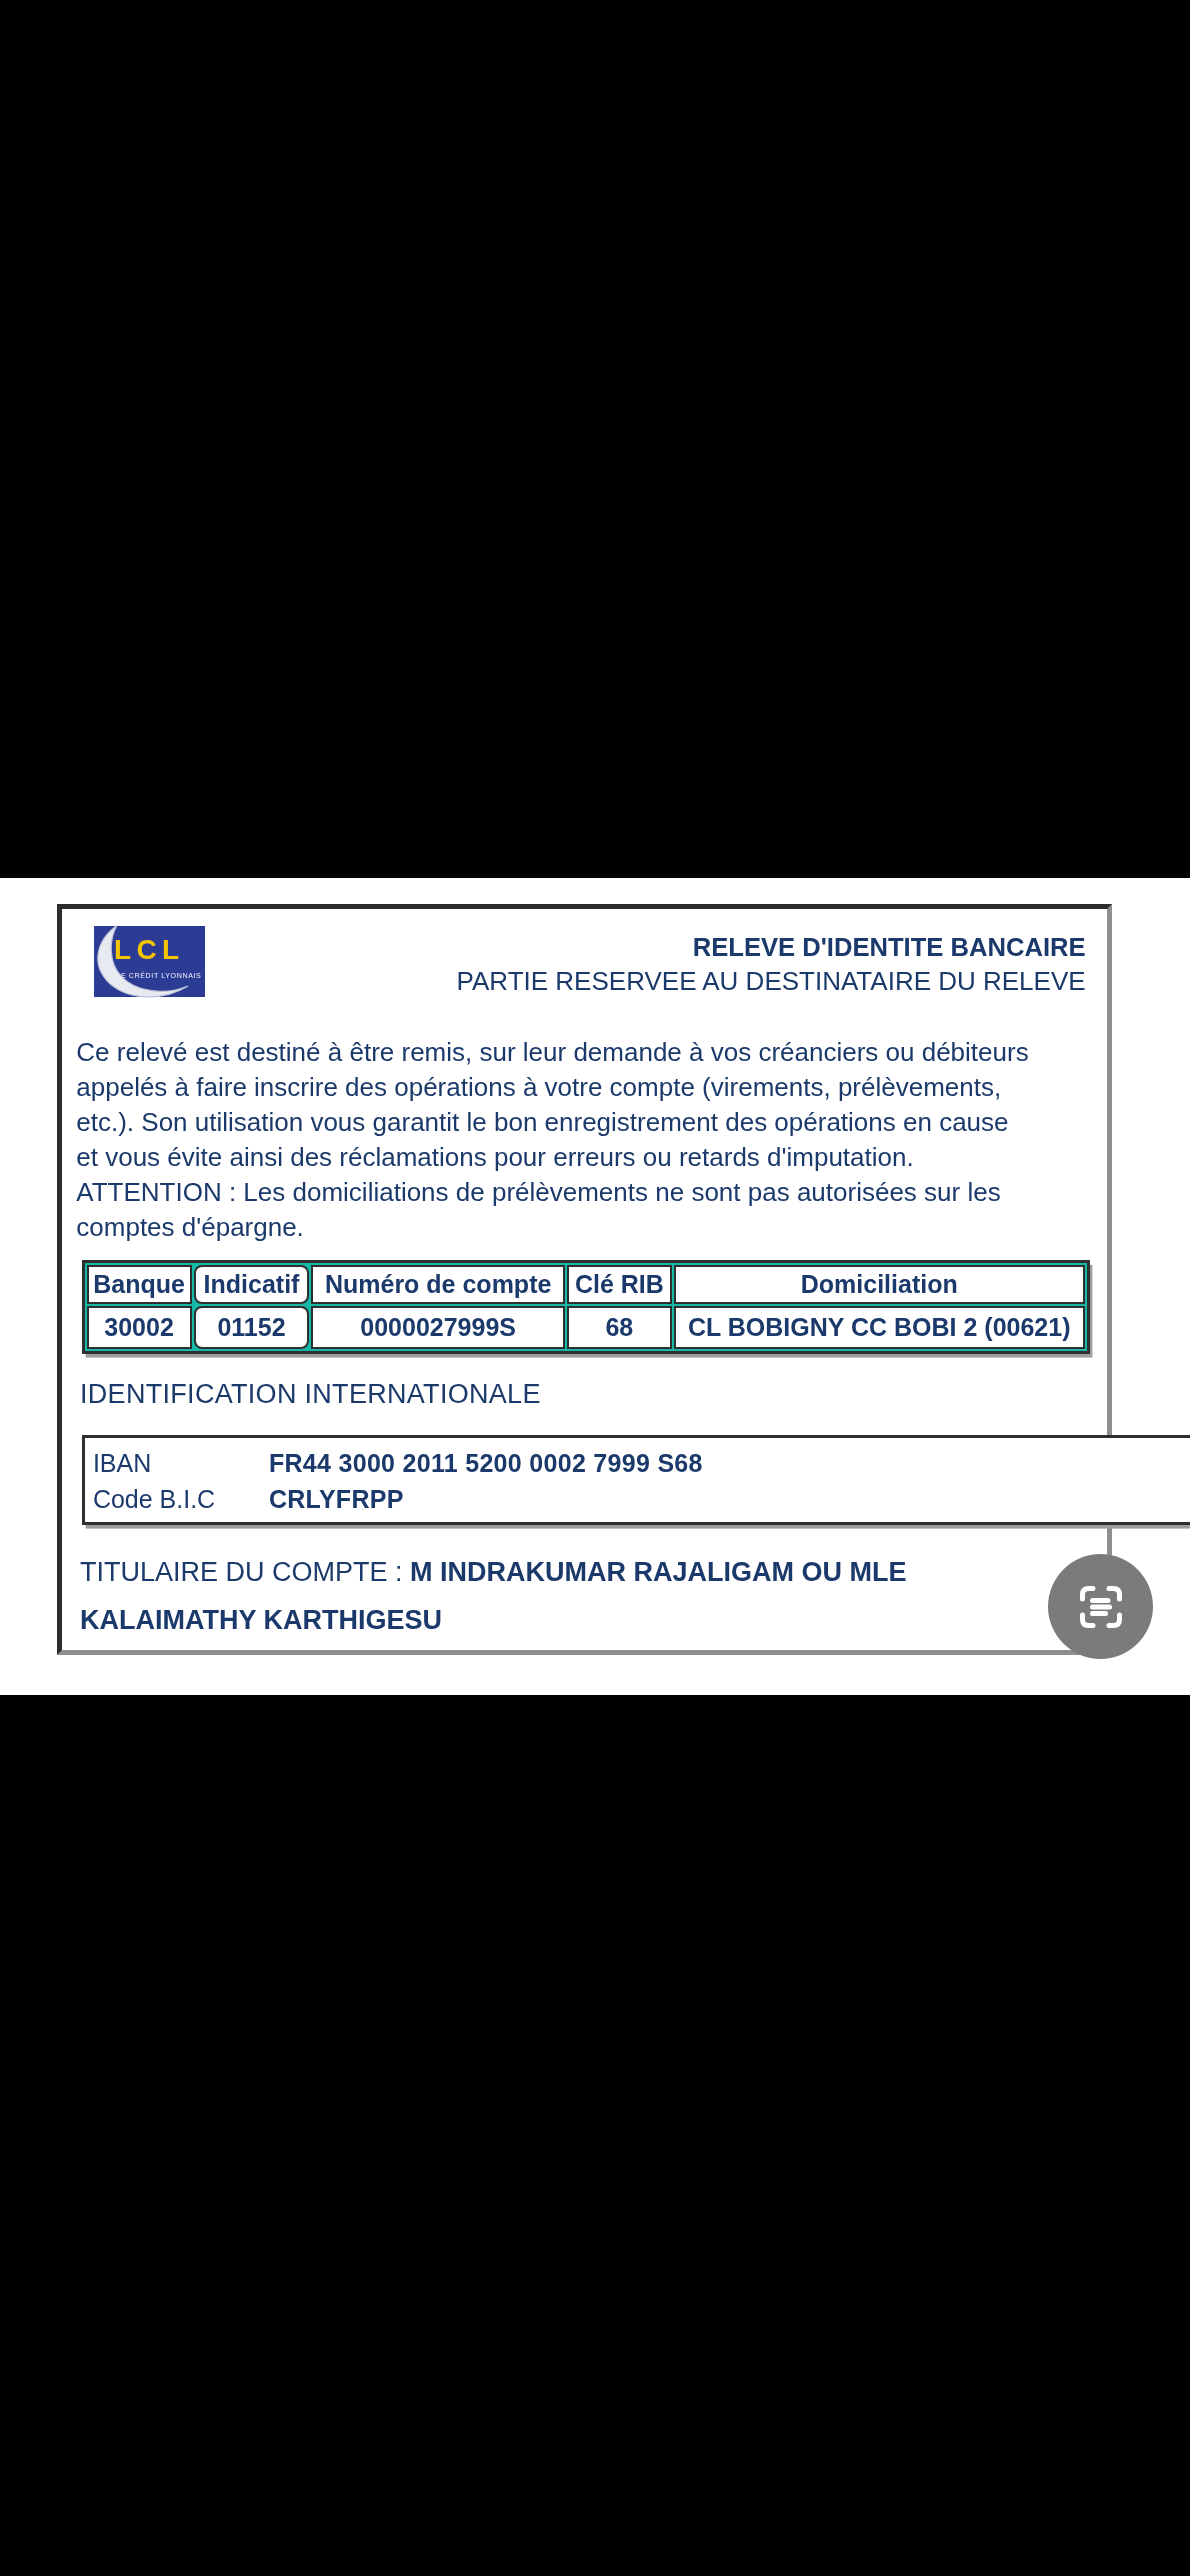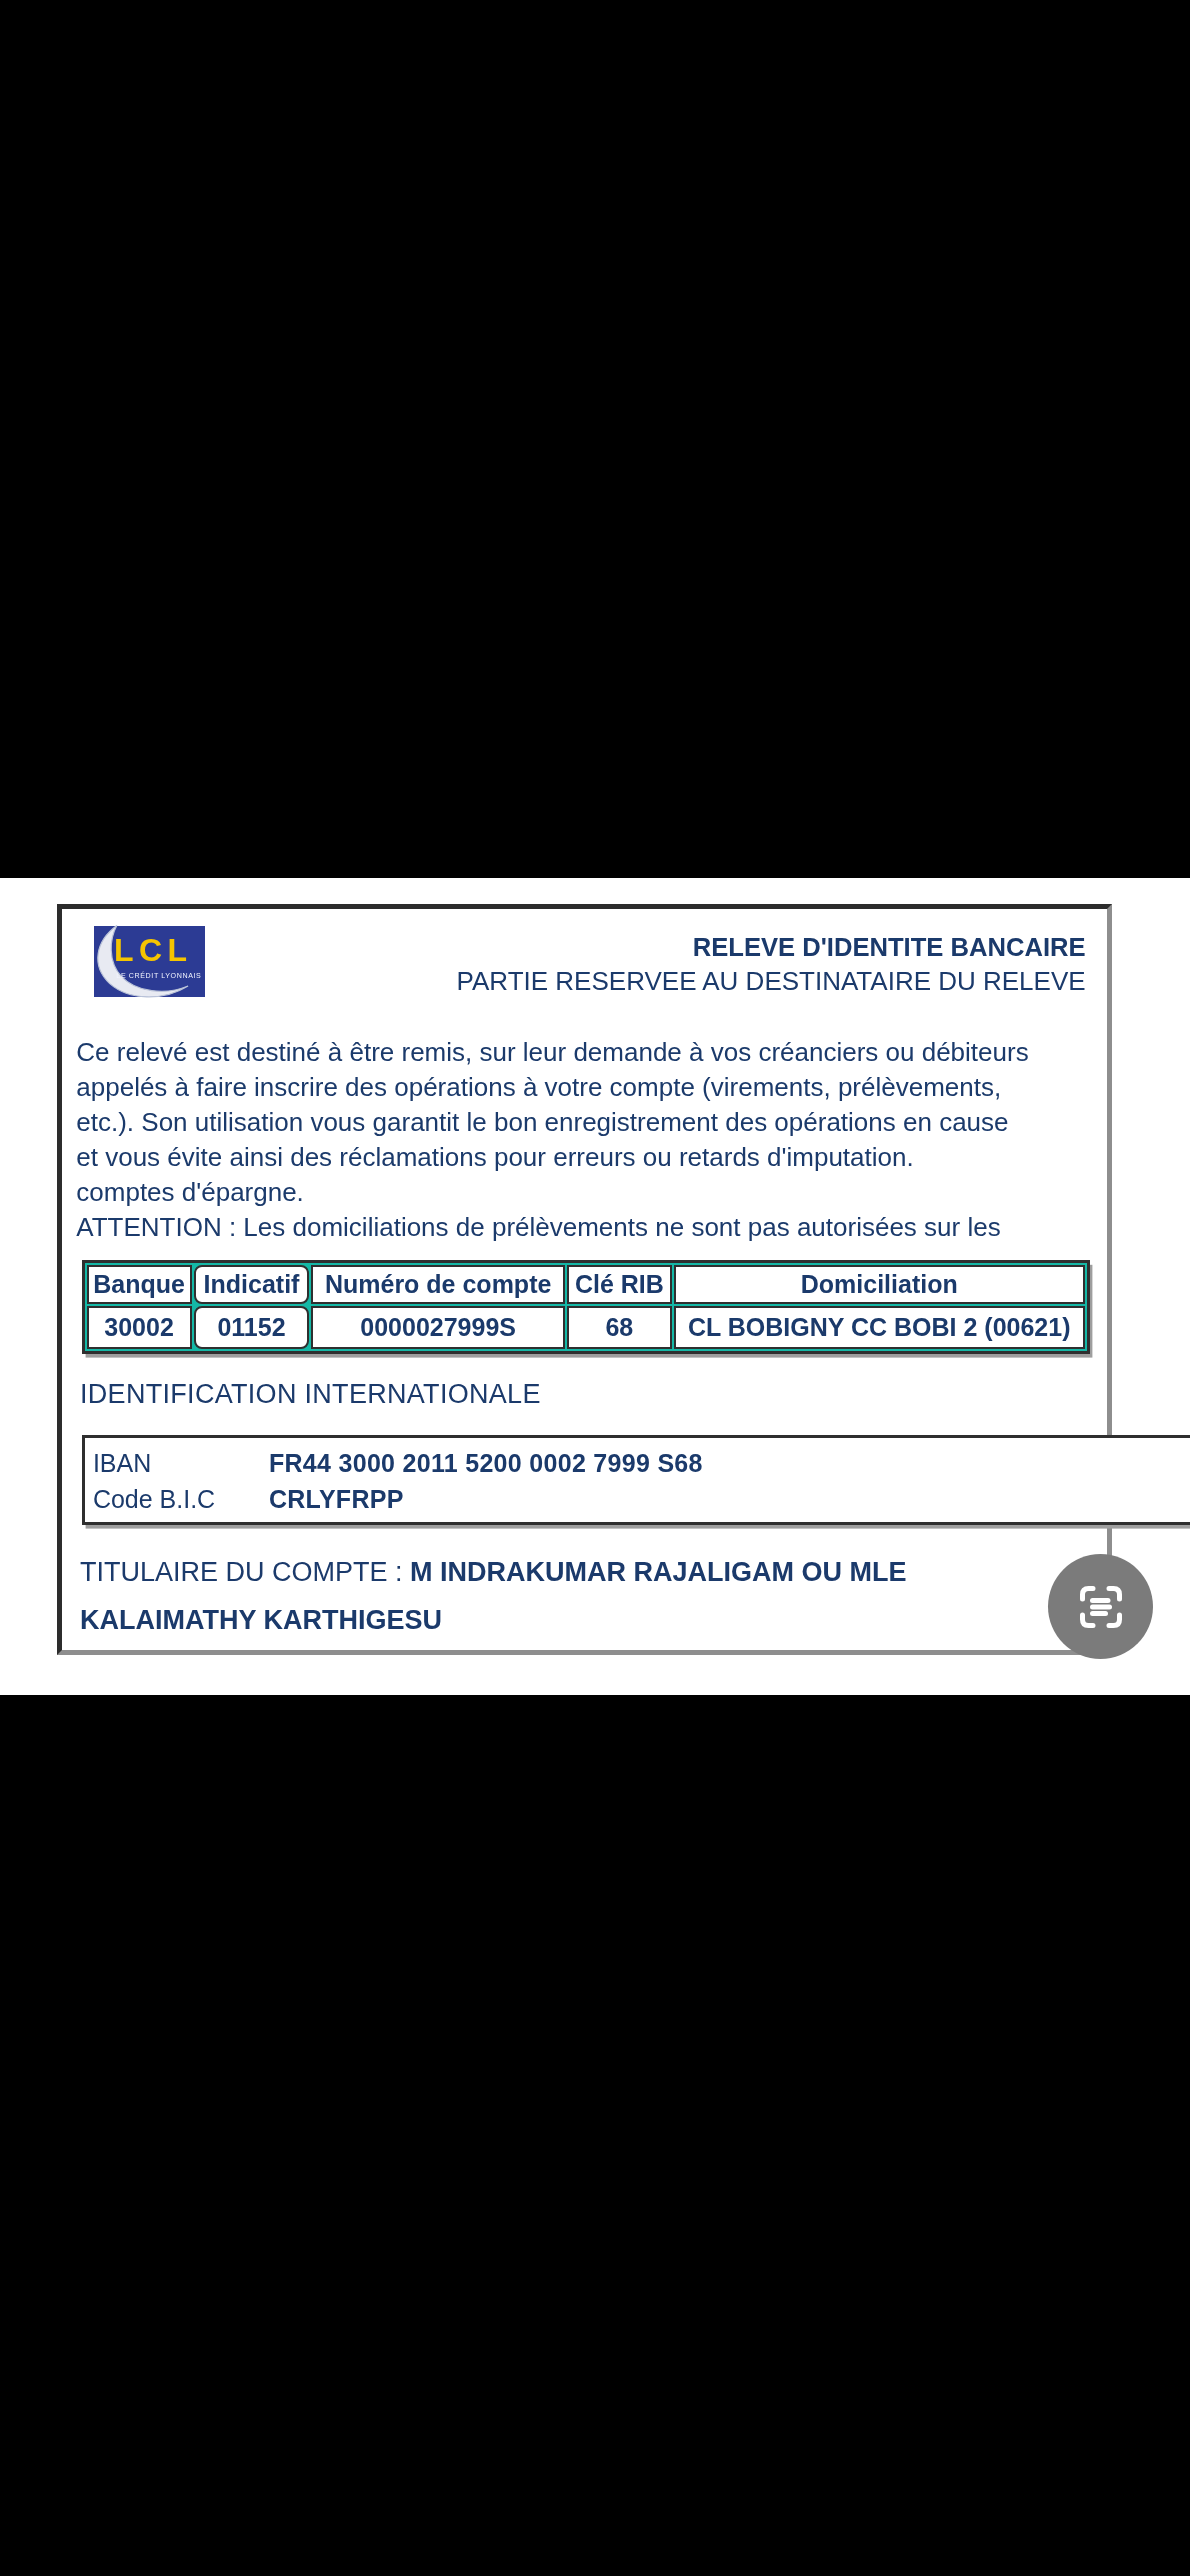--- a/index.html
+++ b/index.html
@@ -20,21 +20,21 @@
     border-color:#2c2c2c #8e8e8e #8e8e8e #2c2c2c;
   }
   
   .logo {
     position:absolute; left:32px; top:16.7px; width:111px; height:71px;
     background:var(--logo-blue); overflow:visible;
   }
   .logo-crescent { position:absolute; left:-8.3px; top:-2.4px; }
   .logo-text {
     position:absolute; left:20px; top:3.6px;
-    font-size:32px; font-weight:bold; color:var(--logo-yellow);
+    font-size:28px; font-weight:bold; color:var(--logo-yellow);
     letter-spacing:5.4px; line-height:42px;
   }
   .logo-sub {
     position:absolute; right:3.6px; top:46px;
     font-size:7.1px; color:#f2f4ff; letter-spacing:0.6px; white-space:nowrap;
   }
   
   .titles { position:absolute; top:22.6px; right:21.4px; text-align:right; color:var(--text-navy); }
   .doc-title   { font-size:25.6px; font-weight:bold; line-height:30px; }
   .doc-subtitle{ font-size:26px; line-height:31px; margin-top:4.8px; }
@@ -111,22 +111,22 @@
       <div class="titles">
         <div class="doc-title">RELEVE D'IDENTITE BANCAIRE</div>
         <div class="doc-subtitle">PARTIE RESERVEE AU DESTINATAIRE DU RELEVE</div>
       </div>
 
       <div class="intro">
           <div class="intro-line">Ce relevé est destiné à être remis, sur leur demande à vos créanciers ou débiteurs</div>
           <div class="intro-line">appelés à faire inscrire des opérations à votre compte (virements, prélèvements,</div>
           <div class="intro-line">etc.). Son utilisation vous garantit le bon enregistrement des opérations en cause</div>
           <div class="intro-line">et vous évite ainsi des réclamations pour erreurs ou retards d'imputation.</div>
+          <div class="intro-line">ATTENTION : Les domiciliations de prélèvements ne sont pas autorisées sur les</div>
           <div class="intro-line">comptes d'épargne.</div>
-          <div class="intro-line">ATTENTION : Les domiciliations de prélèvements ne sont pas autorisées sur les</div>
         </div>
 
       <table class="rib-table">
         <thead>
           <tr>
               <th>Banque</th>
               <th>Indicatif</th>
               <th>Numéro de compte</th>
               <th>Clé RIB</th>
               <th>Domiciliation</th>

